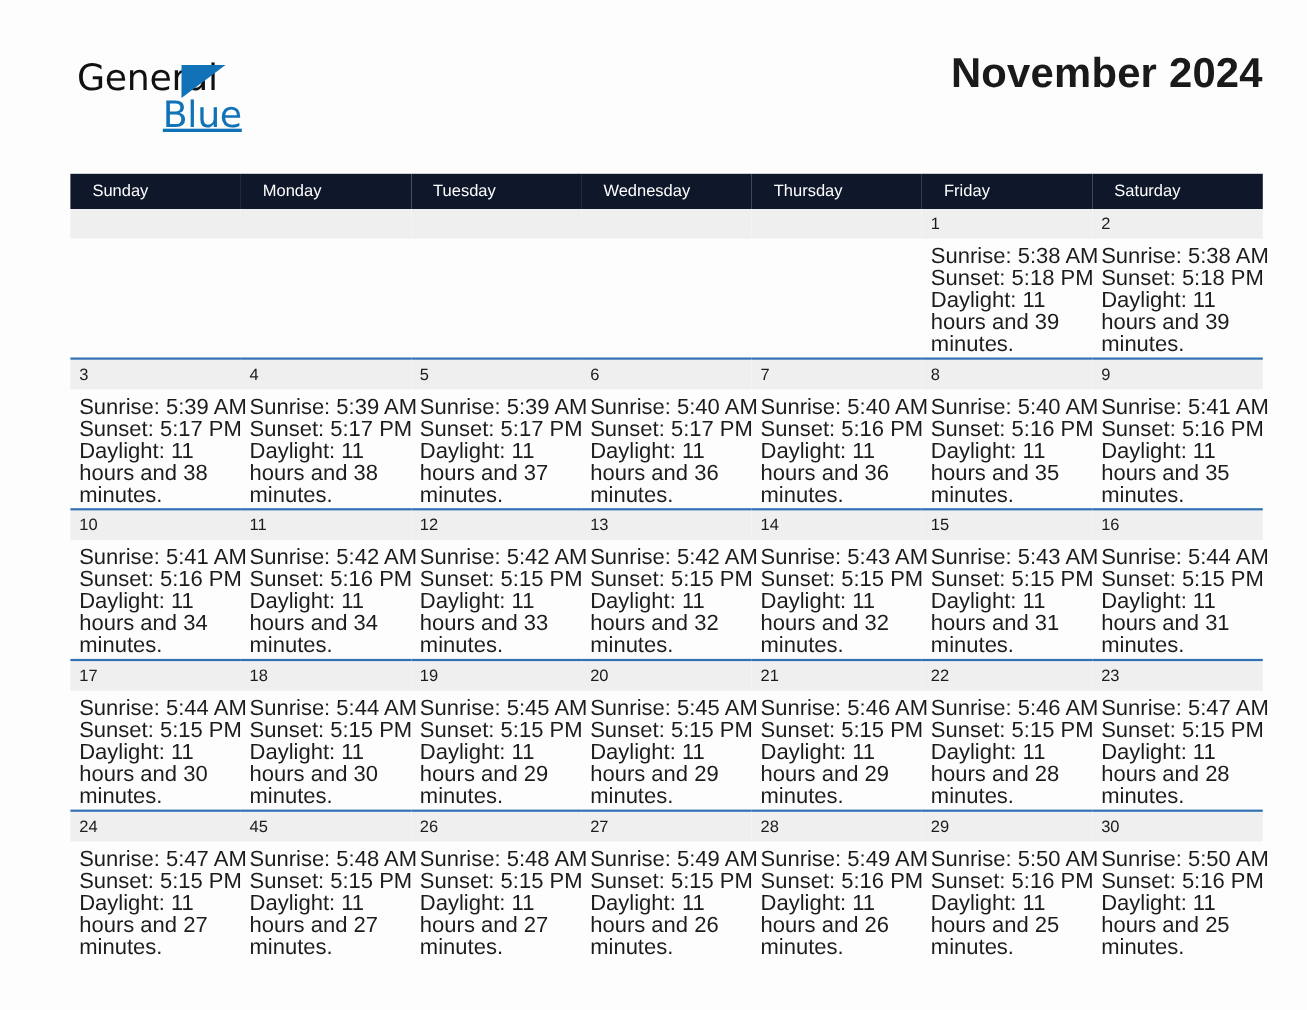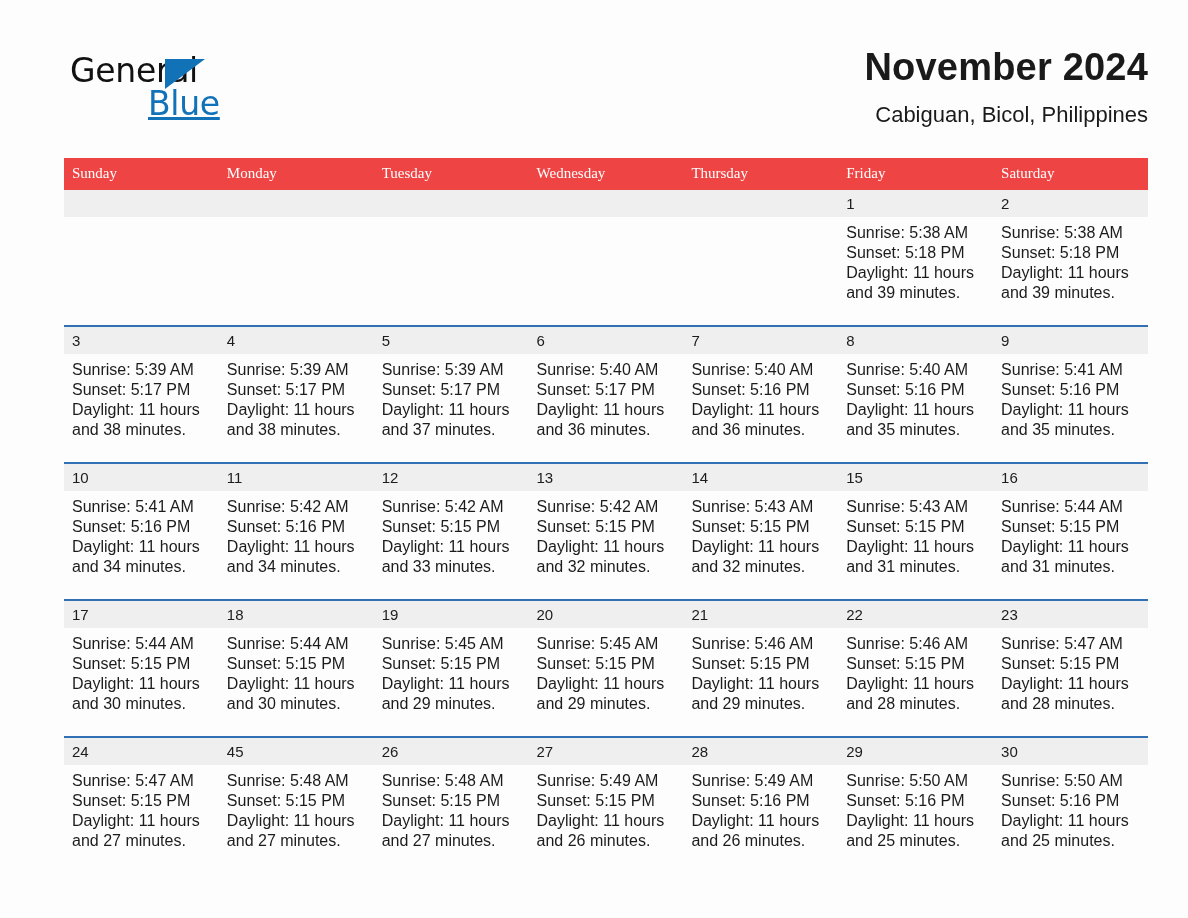--- a/index.html
+++ b/index.html
@@ -100,29 +100,28 @@
     position: absolute;
     left: 52px;
     top: 158px;
     width: 1084px;
     border-collapse: collapse;
     table-layout: fixed;
   }
   .calendar col { width: 154.857px; }
 
   .calendar thead th {
-    background: #ef4444;
+    background: #0f172a;
     color: #ffffff;
     font-size: 15px;
     font-weight: 400;
     text-align: left;
-    padding: 7px 0 8px 8px;
+    padding: 7px 0 8px 20px;
     height: 17px;
     vertical-align: middle;
-    font-family: Liberation Serif, serif;
   }
 
   .calendar tbody td {
     vertical-align: top;
     padding: 0;
     height: 135px;
     border-top: 2px solid #3171b3;
     background: #fdfdfd;
   }
   .calendar tbody tr:first-child td {
@@ -136,21 +135,21 @@
     padding-left: 8px;
     font-size: 15px;
     color: #1c1c1c;
     box-sizing: border-box;
   }
   .daynum.empty {
     color: transparent;
   }
   .cellbody {
     padding: 6px 6px 0 8px;
-    font-size: 16px;
+    font-size: 20px;
     line-height: 20px;
     color: #1c1c1c;
   }
   .cellbody div { white-space: nowrap; }
   .cellbody .wrap2 { white-space: normal; }
 </style>
 </head>
 <body>
 
 <div class="page">
@@ -158,21 +157,20 @@
   <div class="header">
 
     <div class="logo">
       <span class="logo-general">General</span>
       <span class="logo-tri"></span>
       <span class="logo-blue">Blue</span>
     </div>
 
     <div class="titles">
       <div class="month-title">November 2024</div>
-      <div class="location-title">Cabiguan, Bicol, Philippines</div>
     </div>
 
   </div>
 
   <table class="calendar">
     <colgroup>
       <col>
         <col>
         <col>
         <col>

